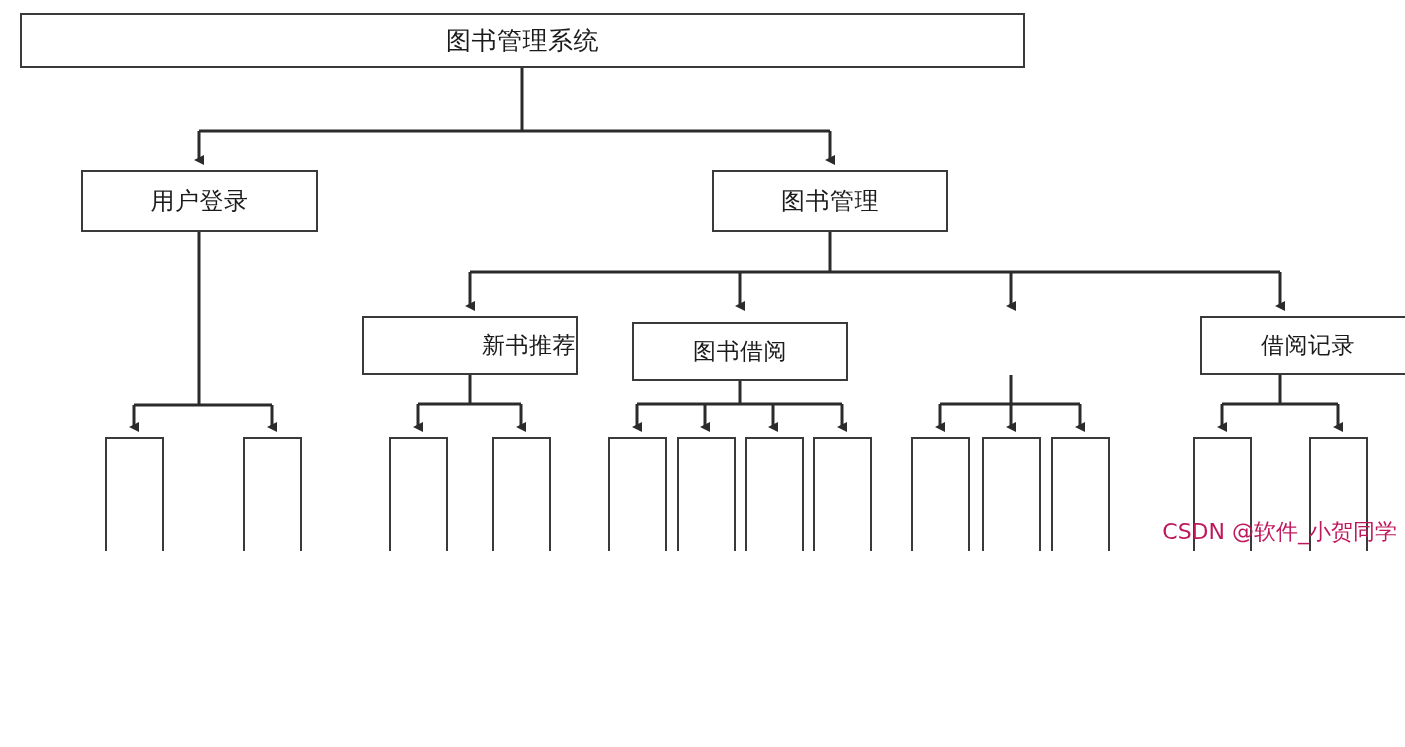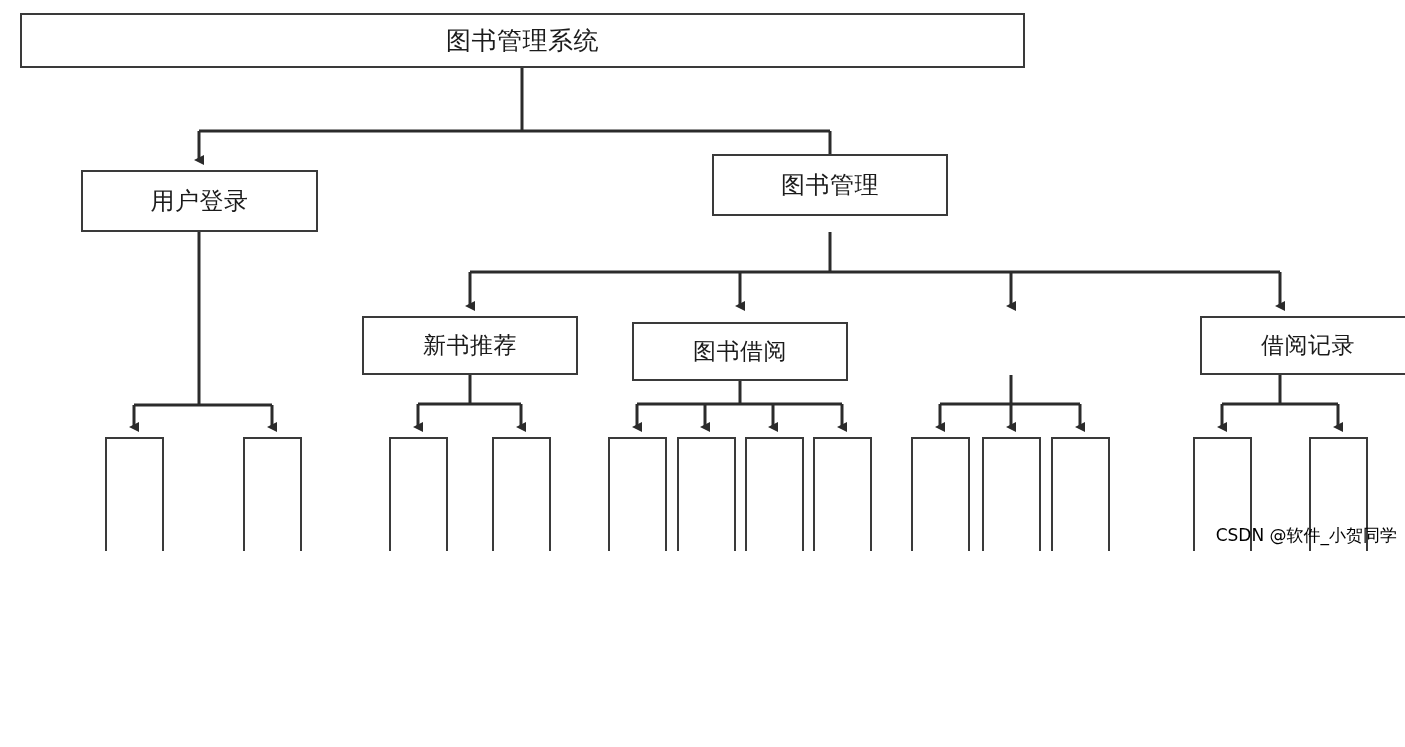--- a/index.html
+++ b/index.html
@@ -56,22 +56,22 @@
     letter-spacing: 1px;
     white-space: nowrap;
   }
   .node.leaf.tall .label {
     font-size: 23px;
   }
   #watermark {
     position: absolute;
     right: 8px;
     bottom: 4px;
-    font-size: 17px;
-    color: #000000;
+    font-size: 22px;
+    color: #be185d;
     z-index: 5;
     white-space: nowrap;
     font-family: "DejaVu Sans", "Liberation Sans", sans-serif;
   }
 </style>
 </head>
 <body>
 
 <div id="canvas">
 
@@ -125,25 +125,25 @@
     </g>
   </svg>
 
   <div class="node root" style="left:20px; top:13px; width:1005px; height:55px;">
     <span class="label">图书管理系统</span>
   </div>
 
   <div class="node lvl2" style="left:81px; top:170px; width:237px; height:62px;">
     <span class="label">用户登录</span>
   </div>
-  <div class="node lvl2" style="left:712px; top:154px; width:236px; height:62px;">
+  <div class="node lvl2" style="left:712px; top:170px; width:236px; height:62px;">
     <span class="label">图书管理</span>
   </div>
 
-  <div class="node lvl3" style="left:362px; top:316px; width:216px; height:59px;">
+  <div class="node lvl3" style="left:362px; top:316px; width:216px; height:59px;justify-content:flex-end;">
     <span class="label">新书推荐</span>
   </div>
   <div class="node lvl3" style="left:632px; top:316px; width:216px; height:59px;margin-top:6px;">
     <span class="label">图书借阅</span>
   </div>
   <div class="node lvl3" style="left:1172px; top:316px; width:216px; height:59px;margin-left:28px;">
     <span class="label">借阅记录</span>
   </div>
 
   <div class="node leaf" style="left:105px; top:437px; width:59px; height:297px;">

